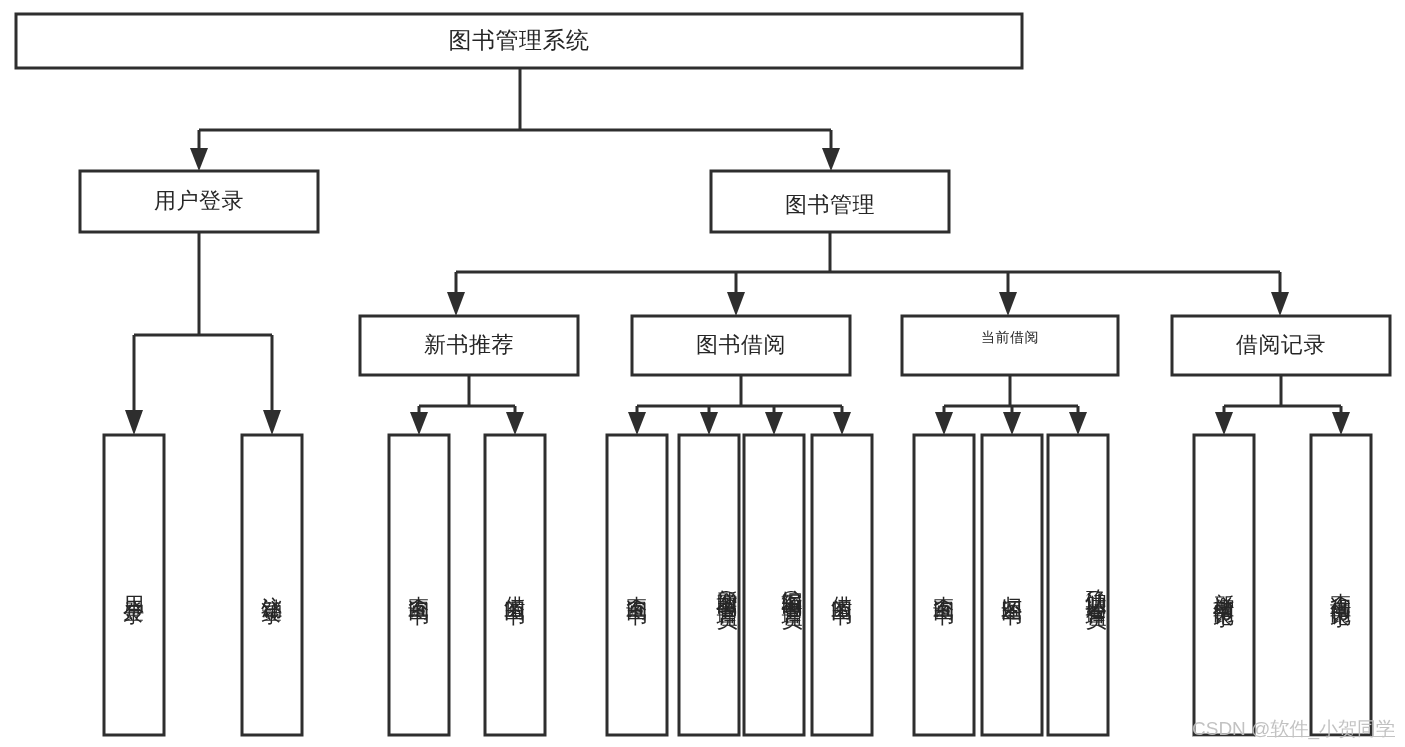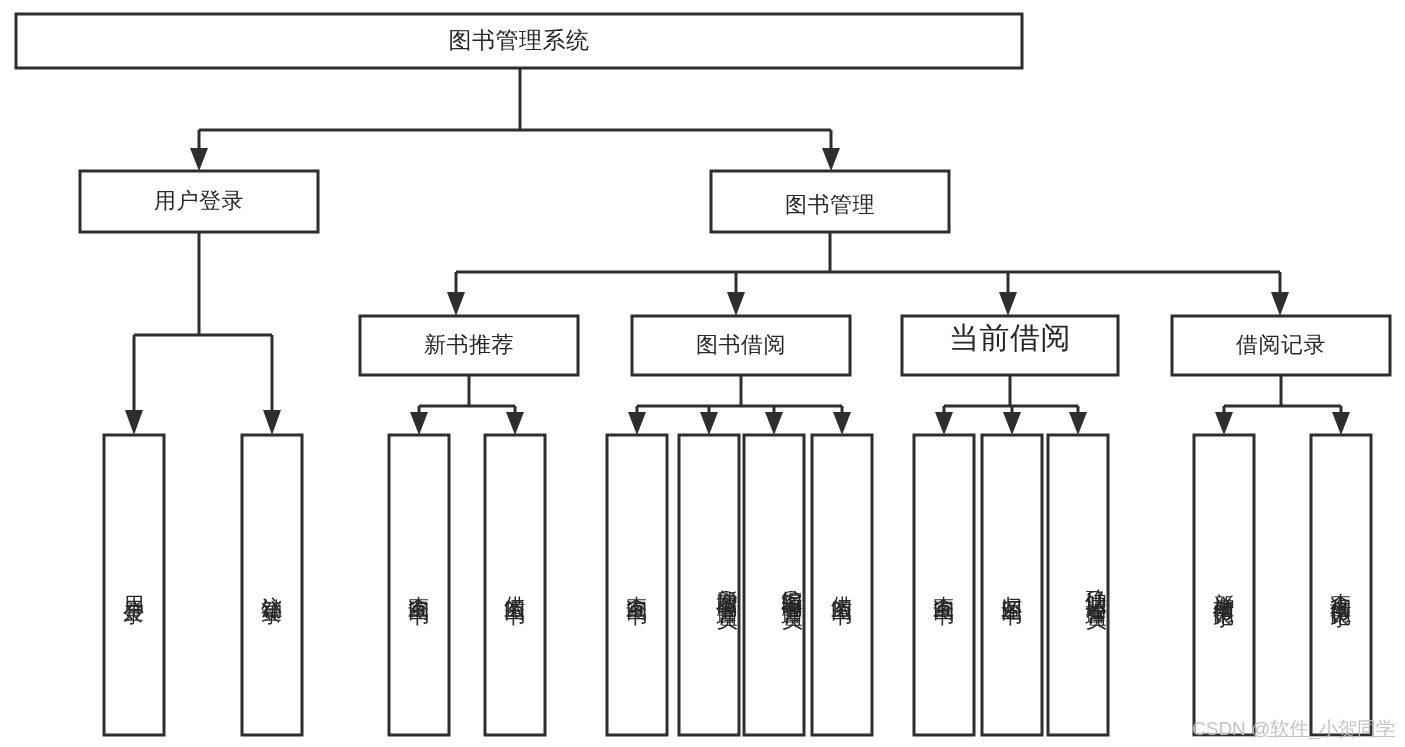--- a/index.html
+++ b/index.html
@@ -181,21 +181,21 @@
 
   </svg>
 
   <div class="node-label" style="left:16px; top:14px; width:1006px; height:54px; font-size:23px;">图书管理系统</div>
 
   <div class="node-label" style="left:80px; top:171px; width:238px; height:61px; font-size:22px;">用户登录</div>
   <div class="node-label" style="left:711px; top:171px; width:238px; height:69px; font-size:22px;">图书管理</div>
 
   <div class="node-label" style="left:360px; top:316px; width:218px; height:59px; font-size:22px;">新书推荐</div>
   <div class="node-label" style="left:632px; top:316px; width:218px; height:59px; font-size:22px;">图书借阅</div>
-  <div class="node-label" style="left:902px; top:316px; width:216px; height:44px; font-size:30px;">当前借阅</div>
+  <div class="node-label" style="left:902px; top:316px; width:216px; height:44px; font-size:14px;">当前借阅</div>
   <div class="node-label" style="left:1172px; top:316px; width:218px; height:59px; font-size:22px;border-radius:6px;">借阅记录</div>
 
   <div class="node-label vertical" style="left:104px; top:435px; width:60px; height:300px;">用户登录</div>
   <div class="node-label vertical" style="left:242px; top:435px; width:60px; height:300px;">注销登录</div>
 
   <div class="node-label vertical" style="left:389px; top:435px; width:60px; height:300px;">查询图书</div>
   <div class="node-label vertical" style="left:485px; top:435px; width:60px; height:300px;">借阅图书</div>
 
   <div class="node-label vertical" style="left:607px; top:435px; width:60px; height:300px;">查询图书</div>
   <div class="node-label vertical" style="left:679px; top:440px; width:60px; height:290px; align-items:flex-start;">新增图书（管理员）</div>

